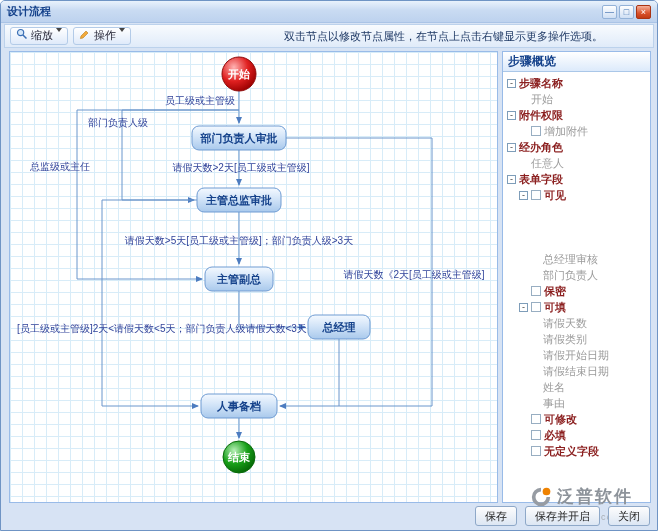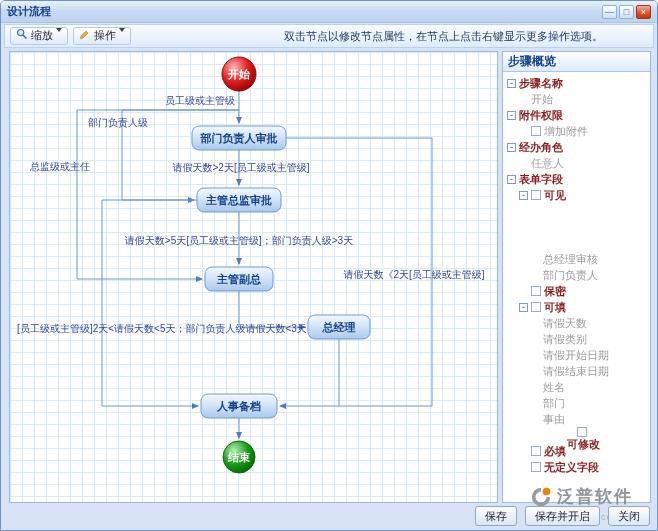--- a/index.html
+++ b/index.html
@@ -211,27 +211,23 @@
         <div class="tree-row item" style="padding-left: 26px;">
           <span class="tree-spacer"></span>
           <span class="tree-label">请假结束日期</span>
         </div>
         <div class="tree-row item" style="padding-left: 26px;">
           <span class="tree-spacer"></span>
           <span class="tree-label">姓名</span>
         </div>
         <div class="tree-row item" style="padding-left: 26px;">
           <span class="tree-spacer"></span>
-          <span class="tree-label">部门</span>
-        </div>
-        <div class="tree-row item" style="padding-left: 26px;">
-          <span class="tree-spacer"></span>
           <span class="tree-label">事由</span>
         </div>
-        <div class="tree-row group" style="padding-left: 14px; flex-direction: column;">
+        <div class="tree-row group" style="padding-left: 14px;">
           <span class="tree-spacer"></span>
           <span class="checkbox"></span>
           <span class="tree-label">可修改</span>
         </div>
         <div class="tree-row group" style="padding-left: 14px;">
           <span class="tree-spacer"></span>
           <span class="checkbox"></span>
           <span class="tree-label">必填</span>
         </div>
         <div class="tree-row group" style="padding-left: 14px;">

